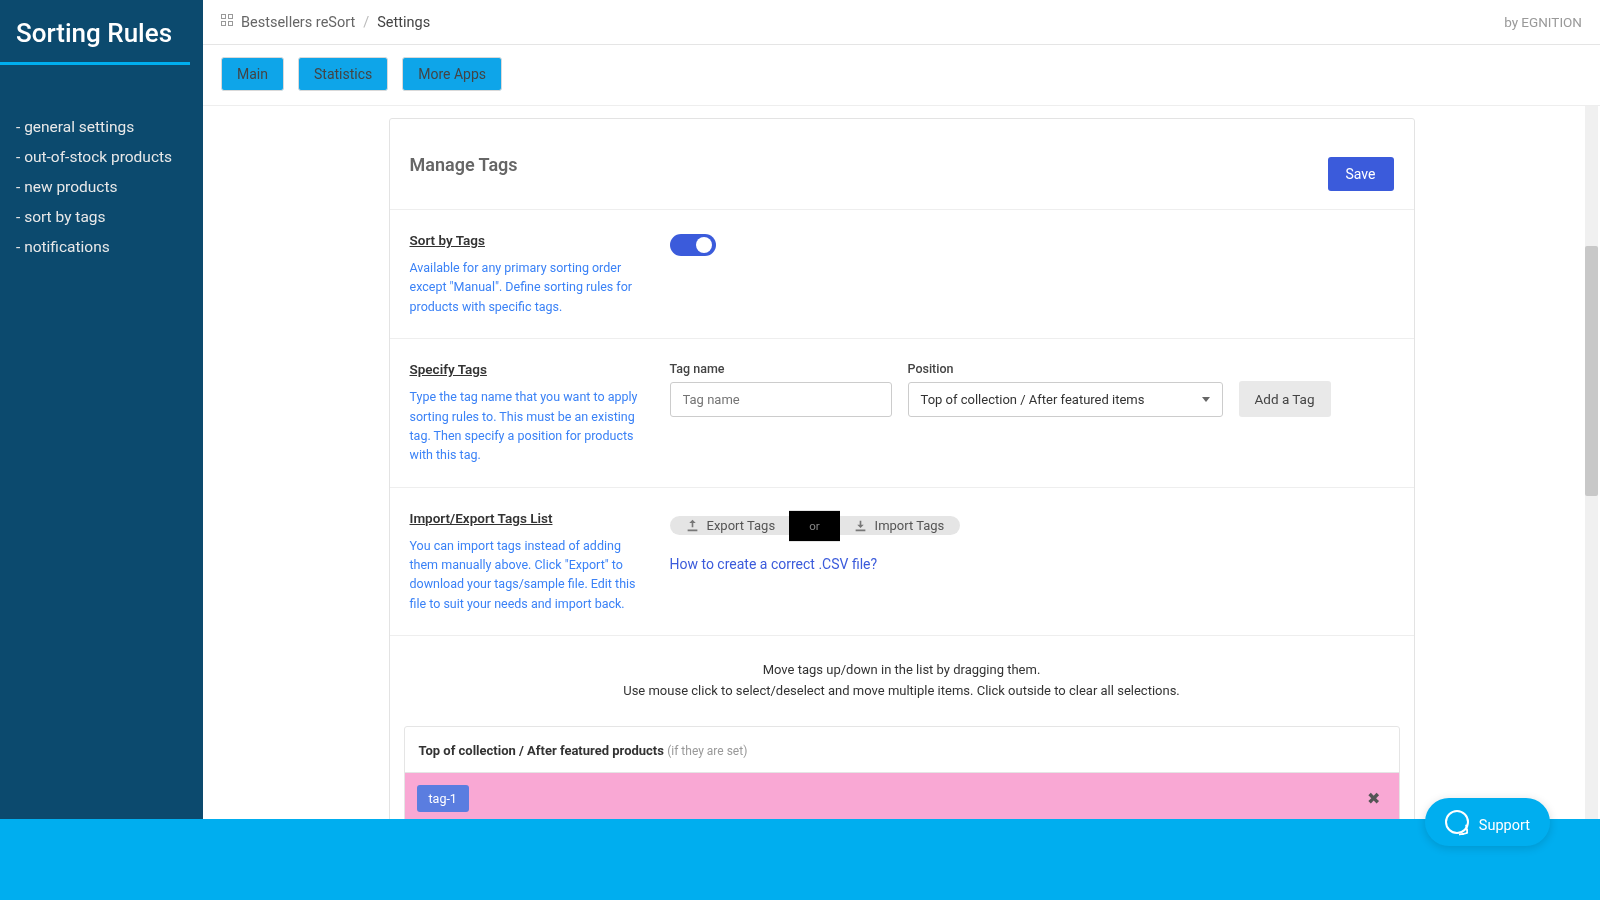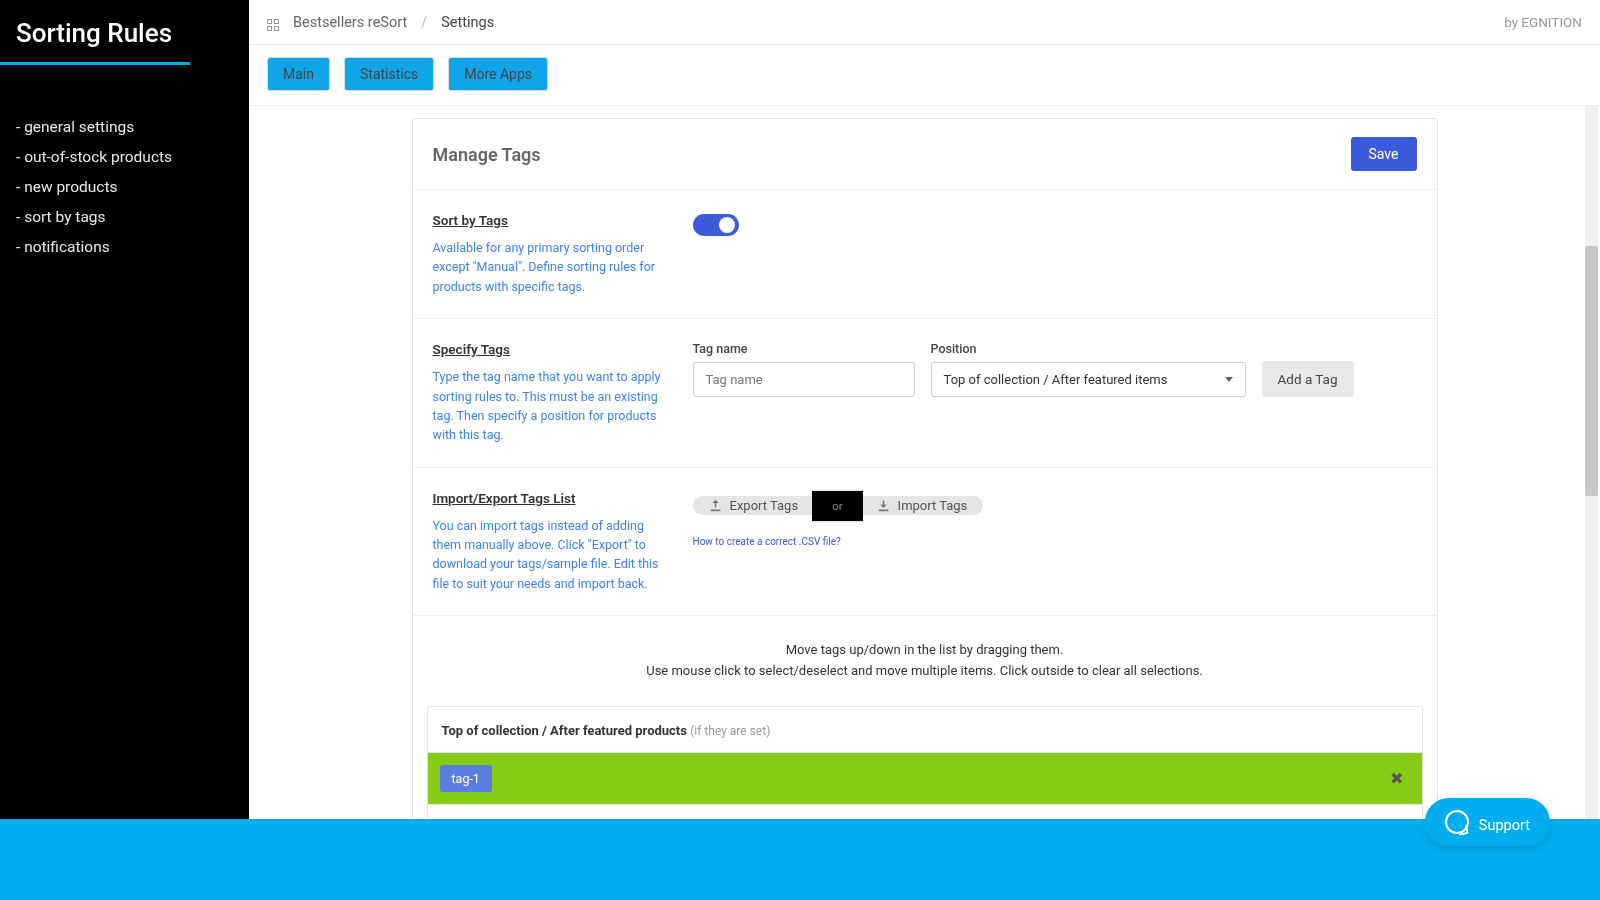--- a/index.html
+++ b/index.html
@@ -1,61 +1,61 @@
 <!DOCTYPE html>
 <html><head>
 <meta charset="utf-8">
 <style>
   * { box-sizing: border-box; margin: 0; padding: 0; font-family: -apple-system, BlinkMacSystemFont, "Segoe UI", Roboto, "Helvetica Neue", Arial, sans-serif; }
   body { background: #00aeef; overflow: hidden; }
   .app { display: flex; height: 819px; width: 1600px; }
-  .sidebar { width: 249px; background: #000000; color: #fff; flex-shrink: 0; }
+  .sidebar { width: 203px; background: #0c4a6e; color: #fff; flex-shrink: 0; }
   .sidebar-title { font-size: 26px; font-weight: 500; padding: 18px 16px 14px 16px; }
   .sidebar-under { height: 3px; background: #00aeef; margin: 0 0 18px 0; width: 190px; }
   .sidebar ul { list-style: none; padding: 0 16px; margin-top: 47px; }
   .sidebar li { font-size: 15.5px; padding: 6px 0; color: #e8e8e8; cursor: pointer; }
   .main { flex: 1; background: #fff; display: flex; flex-direction: column; position: relative; }
   .topbar { height: 45px; border-bottom: 1px solid #e5e5e5; display: flex; align-items: center; padding: 0 18px; justify-content: space-between; }
-  .crumbs { display: flex; align-items: flex-end; gap: 14px; color: #555; font-size: 14.5px; }
+  .crumbs { display: flex; align-items: flex-start; gap: 8px; color: #555; font-size: 14.5px; }
   .crumbs .bc-link { color: #666; }
   .crumbs .sep { color: #bbb; }
   .crumbs .current { color: #444; }
   .by-line { color: #999; font-size: 13.5px; }
   .tabbar { padding: 12px 18px 14px 18px; display: flex; gap: 14px; border-bottom: 1px solid #eee; }
   .tab { border: 1px solid #d9d9d9; background: #0ea5e9; border-radius: 3px; padding: 8px 15px; font-size: 14px; color: #444; cursor: pointer; }
   .scroll { flex: 1; overflow-y: auto; position: relative; }
   .panel { width: 1026px; margin: 12px auto 40px auto; border: 1px solid #e3e3e3; border-radius: 3px; }
   .panel-head { display: flex; justify-content: space-between; align-items: center; padding: 18px 20px; border-bottom: 1px solid #eee; }
   .panel-head h2 { font-size: 18px; font-weight: 600; color: #666; }
-  .save-btn { background: #3b5bdb; color: #fff; border: 0; border-radius: 3px; padding: 9px 18px; font-size: 14px; cursor: pointer; }
+  .save-btn { background: #3b5bdb; color: #fff; border: 0; border-radius: 3px; padding: 9px 18px; font-size: 14px; cursor: pointer; margin-top: 20px; }
   .row { display: flex; padding: 22px 20px; border-bottom: 1px solid #eee; gap: 24px; }
   .row .left { width: 236px; flex-shrink: 0; }
   .row .left h4 { font-size: 13.5px; text-decoration: underline; color: #333; margin-bottom: 10px; font-weight: 600; }
   .row .left p { font-size: 12.5px; color: #3b82f6; line-height: 1.55; }
   .row .right { flex: 1; }
   .toggle { width: 46px; height: 22px; background: #3b5bdb; border-radius: 11px; position: relative; cursor: pointer; margin-top: 2px; }
   .toggle .knob { position: absolute; width: 16px; height: 16px; background: #fff; border-radius: 50%; top: 3px; right: 4px; }
   .fields { display: flex; gap: 16px; align-items: flex-end; }
   .field label { display: block; font-size: 12.5px; color: #444; margin-bottom: 6px; font-weight: 500; }
   .text-input { border: 1px solid #ccc; border-radius: 3px; padding: 9px 12px; font-size: 13px; width: 222px; }
   .select { border: 1px solid #ccc; border-radius: 3px; padding: 9px 12px; font-size: 13px; width: 315px; display: flex; justify-content: space-between; align-items: center; cursor: pointer; color: #333; }
   .caret { width: 0; height: 0; border-left: 4px solid transparent; border-right: 4px solid transparent; border-top: 5px solid #666; }
   .add-btn { background: #e9e9e9; border: 0; border-radius: 3px; padding: 10px 16px; font-size: 13.5px; color: #444; cursor: pointer; }
   .pill-group { display: flex; align-items: center; }
   .pill-btn { background: #e5e5e5; border: 0; padding: 2px 16px; font-size: 13px; color: #555; display: flex; align-items: center; gap: 8px; cursor: pointer; }
   .pill-btn:first-child { border-radius: 16px 0 0 16px; padding-right: 14px; }
   .pill-btn:last-child { border-radius: 0 16px 16px 0; padding-left: 14px; }
   .pill-or { background: #000000; padding: 8px 20px; font-size: 11.5px; color: #888; border-top: 1px solid #e5e5e5; border-bottom: 1px solid #e5e5e5; text-align: right; }
   .icon-sm { width: 13px; height: 13px; }
-  .help-link { color: #3b5bdb; font-size: 10px; display: block; margin-top: 14px; cursor: pointer; }
+  .help-link { color: #3b5bdb; font-size: 14px; display: block; margin-top: 14px; cursor: pointer; }
   .instr { text-align: center; padding: 24px 10px 10px 10px; font-size: 13px; color: #333; line-height: 1.6; }
   .zone { margin: 14px 14px; border: 1px solid #e5e5e5; border-radius: 3px; }
   .zone-head { padding: 16px 14px 14px 14px; font-size: 13px; color: #333; }
   .zone-head .muted { color: #999; font-size: 12px; }
-  .zone-body { border-top: 1px solid #e5e5e5; padding: 12px; background: #84cc16; display: flex; justify-content: space-between; align-items: center; }
+  .zone-body { border-top: 1px solid #e5e5e5; padding: 12px; background: #f9a8d4; display: flex; justify-content: space-between; align-items: center; }
   .tag-chip { background: #5a7de0; color: #fff; border-radius: 3px; padding: 6px 12px; font-size: 12.5px; display: inline-block; }
   .remove-x { color: #555; font-size: 16px; cursor: pointer; padding: 0 6px; }
   .zone-head2 { padding: 16px 14px 2px 14px; font-size: 13px; font-weight: 600; color: #333; border-top: 1px solid #e5e5e5; }
   .support-fab { position: fixed; right: 50px; bottom: 54px; background: #00aeef; color: #fff; border-radius: 25px; display: flex; align-items: flex-end; gap: 10px; padding: 12px 20px; font-size: 14.5px; cursor: pointer; box-shadow: 0 2px 10px rgba(0,0,0,.15); }
   .support-ico { width: 24px; height: 24px; border: 2.5px solid #fff; border-radius: 50%; position: relative; }
   .support-ico::after { content: ""; position: absolute; bottom: -3px; right: -1px; width: 8px; height: 8px; border-right: 2.5px solid #fff; border-bottom: 2.5px solid #fff; transform: rotate(-10deg); border-radius: 0 0 3px 0; }
   .scrollbar-fake { position: absolute; right: 2px; top: 0; bottom: 0; width: 13px; }
   .sb-track { width: 13px; background: #f0f0f0; height: 100%; }
   .sb-thumb { position: absolute; right: 0; width: 13px; background: #c8c8c8; border-radius: 2px; height: 250px; top: 140px; }
   .grid-ico { display: inline-block; width: 12px; height: 12px; position: relative; }

